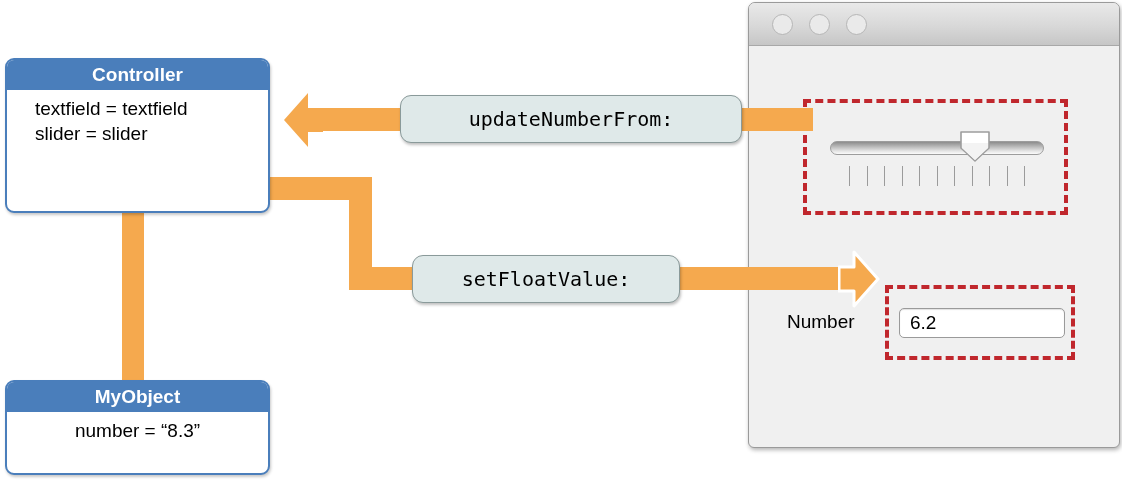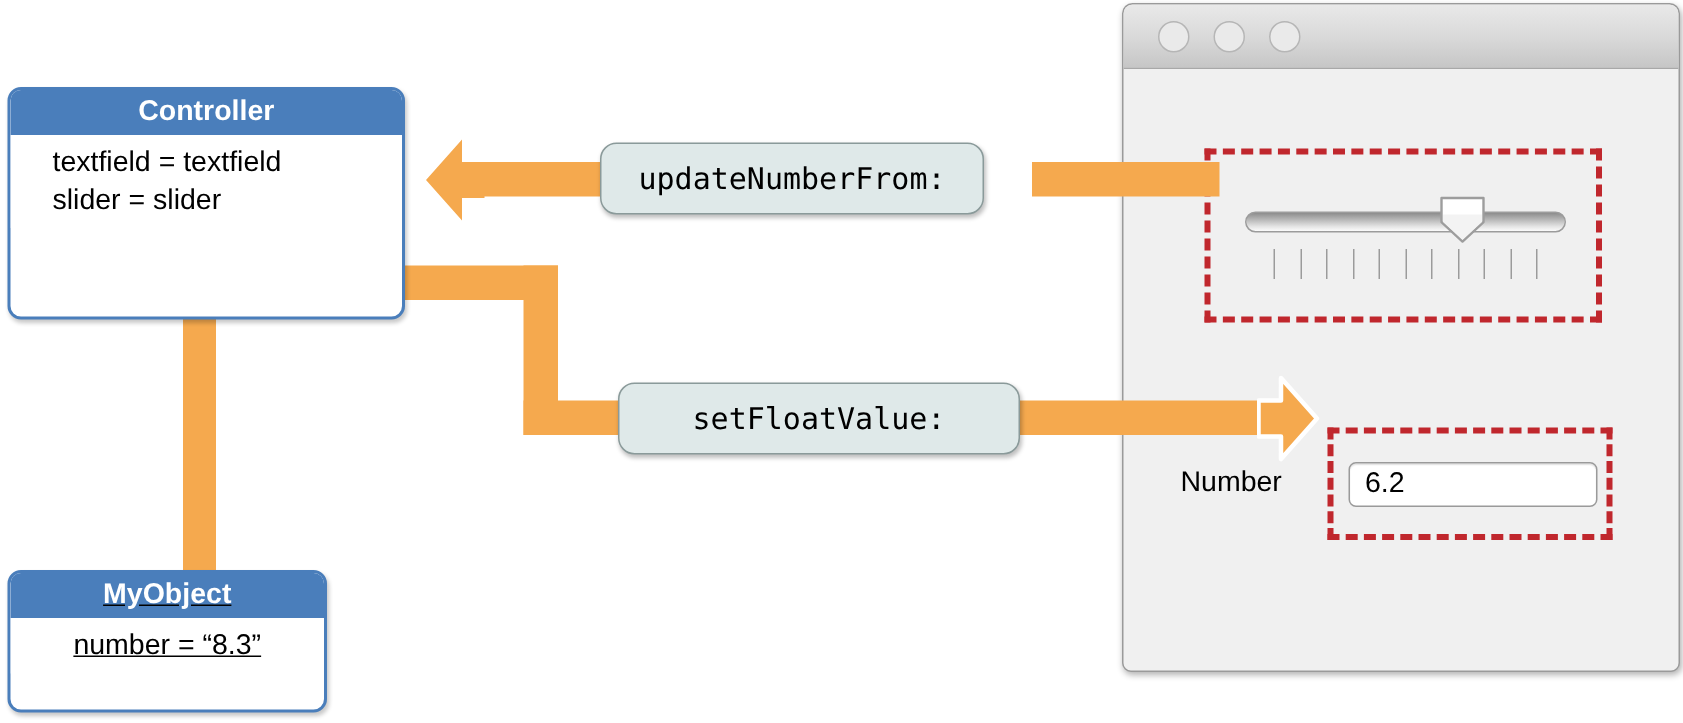--- a/index.html
+++ b/index.html
@@ -226,33 +226,33 @@
 
   <div class="orange-bar" style="left:688px; top:108px; width:125px; height:23px;"></div>
   <div class="orange-bar" style="left:310px; top:108px; width:100px; height:23px;"></div>
 
   <div class="arrow-head" style="left:282px; top:91px;">
     <svg width="42" height="58" viewBox="0 0 42 58">
       <path d="M41 17 H26 V2 L2 29 L26 56 V41 H41 Z" fill="#f5a94e"></path>
     </svg>
   </div>
 
-  <div class="msg-box" style="left:400px; top:95px; width:256px; height:48px; line-height:46px;">updateNumberFrom:</div>
+  <div class="msg-box" style="left:400px; top:95px; width:342px; height:48px; line-height:46px;">updateNumberFrom:</div>
 
   <div class="msg-box" style="left:412px; top:255px; width:268px; height:48px; line-height:46px;">setFloatValue:</div>
 
 
   <div class="class-box" style="left:5px; top:58px; width:265px; height:155px;">
     <div class="class-title">Controller</div>
     <div class="class-body">
       <div>textfield = textfield</div>
       <div>slider = slider</div>
     </div>
   </div>
 
-  <div class="class-box" style="left:5px; top:380px; width:213px; height:95px;text-decoration:underline;">
+  <div class="class-box" style="left:5px; top:380px; width:265px; height:95px;">
     <div class="class-title">MyObject</div>
     <div class="class-body centered">
       <div>number = “8.3”</div>
     </div>
   </div>
 
 </div>
 
 </body></html>

